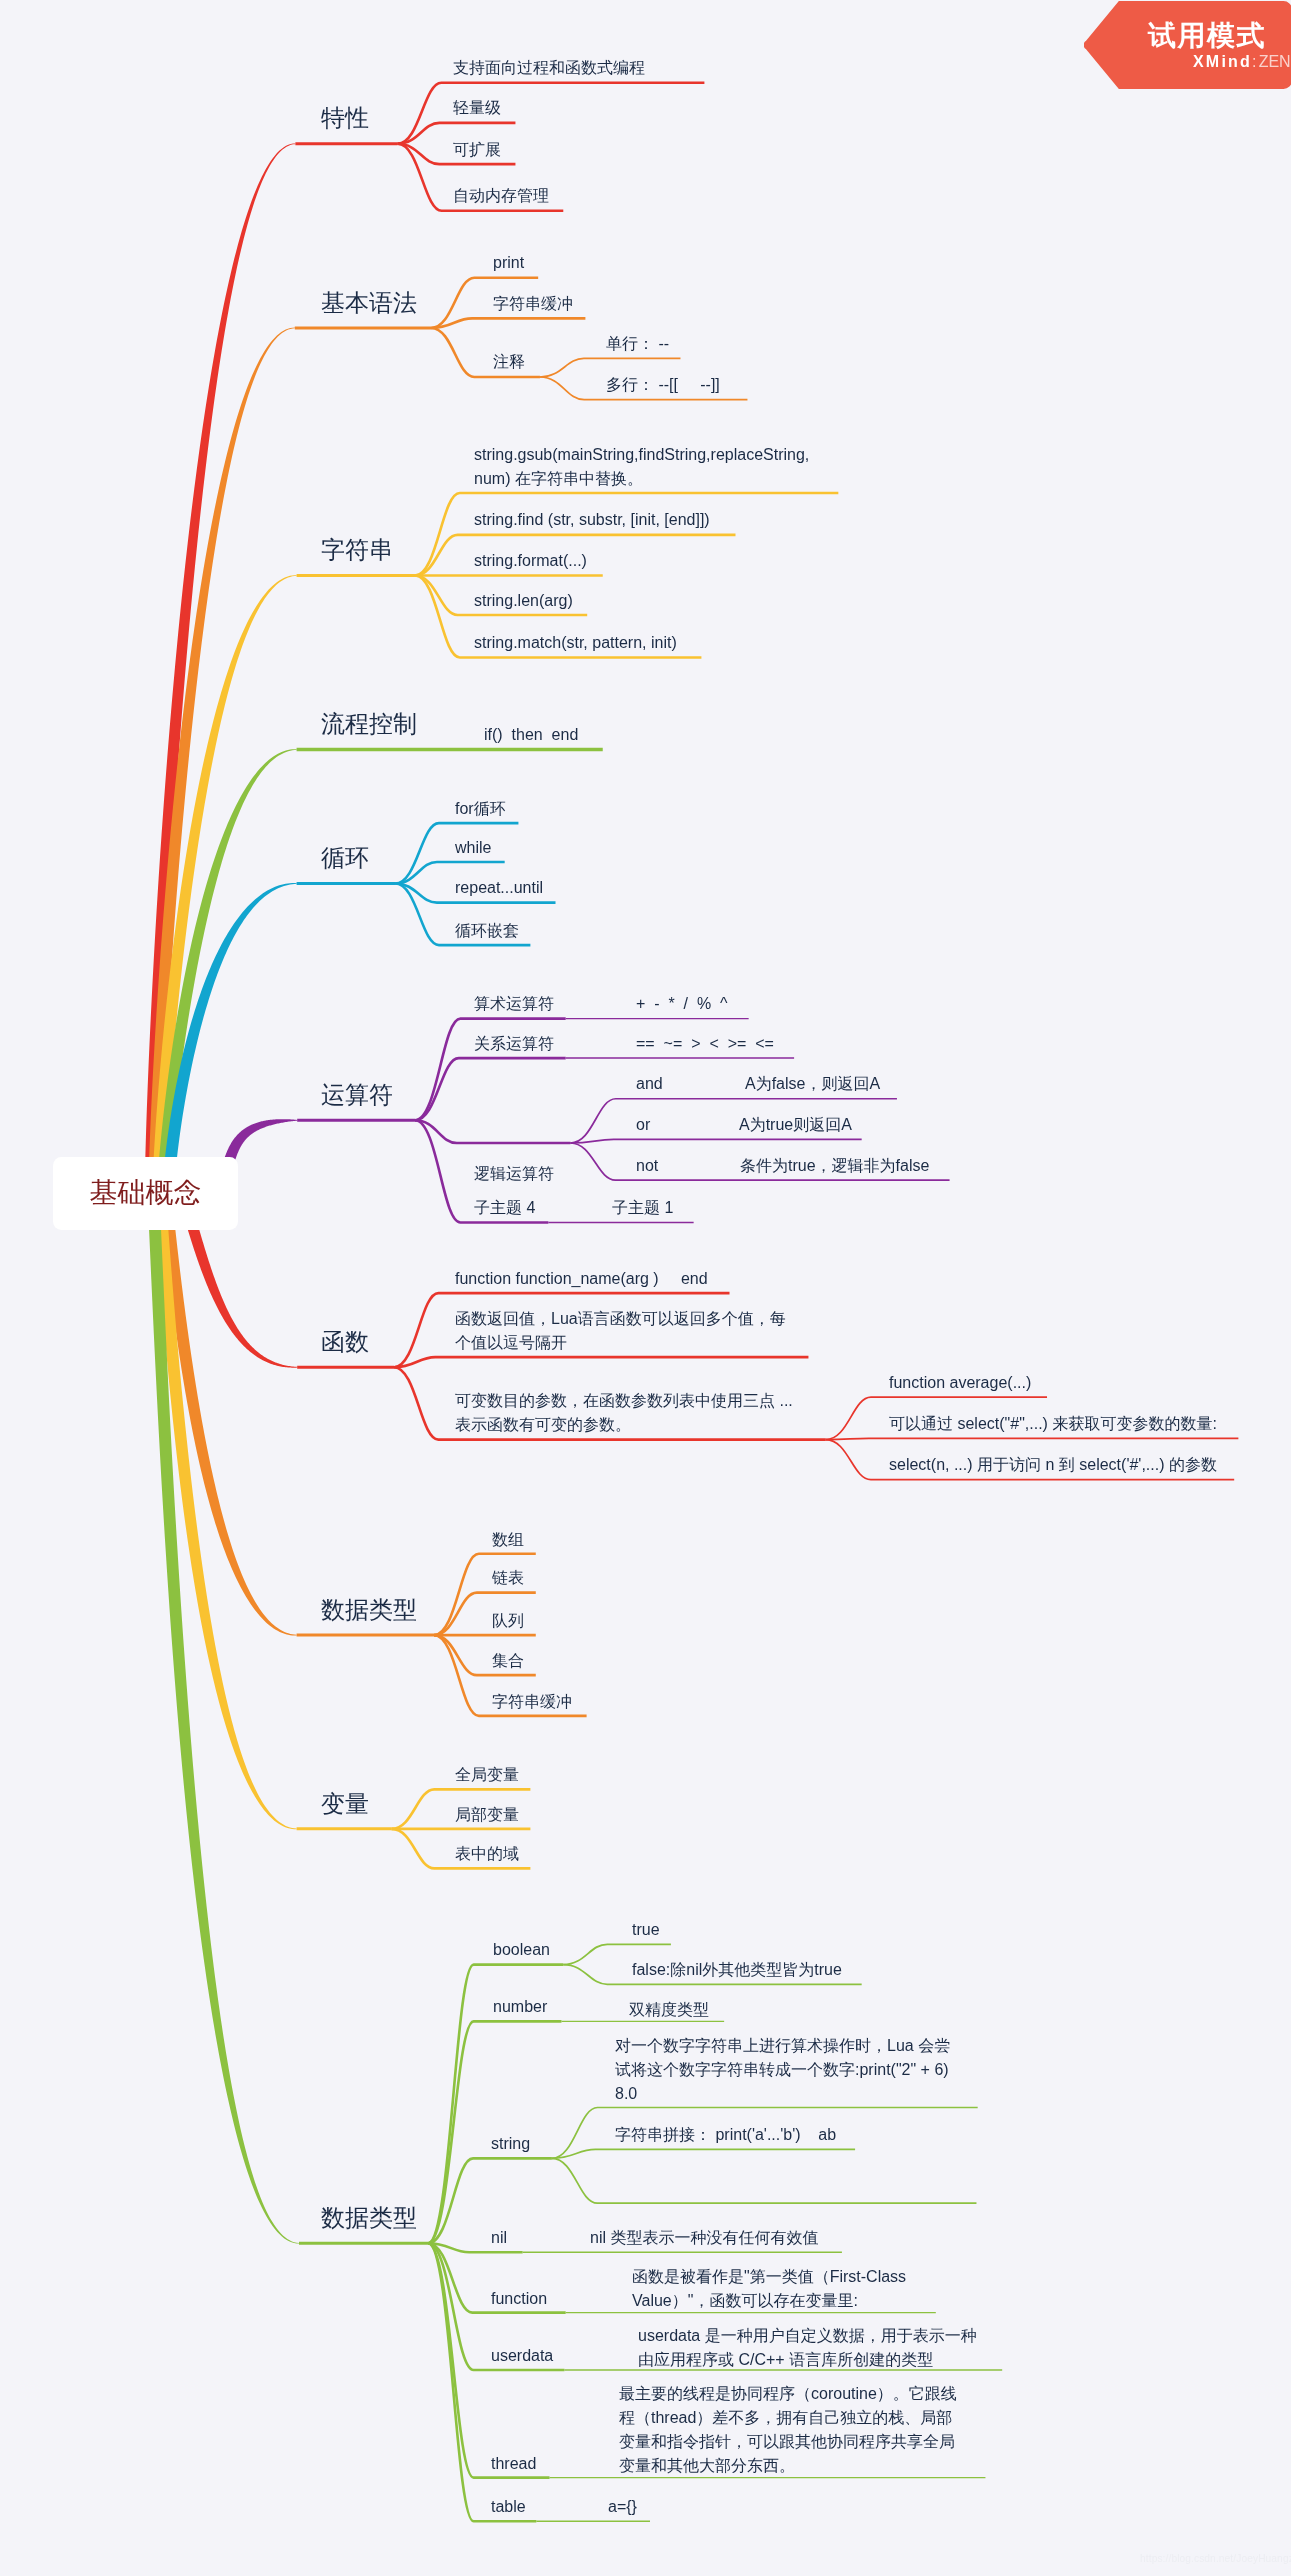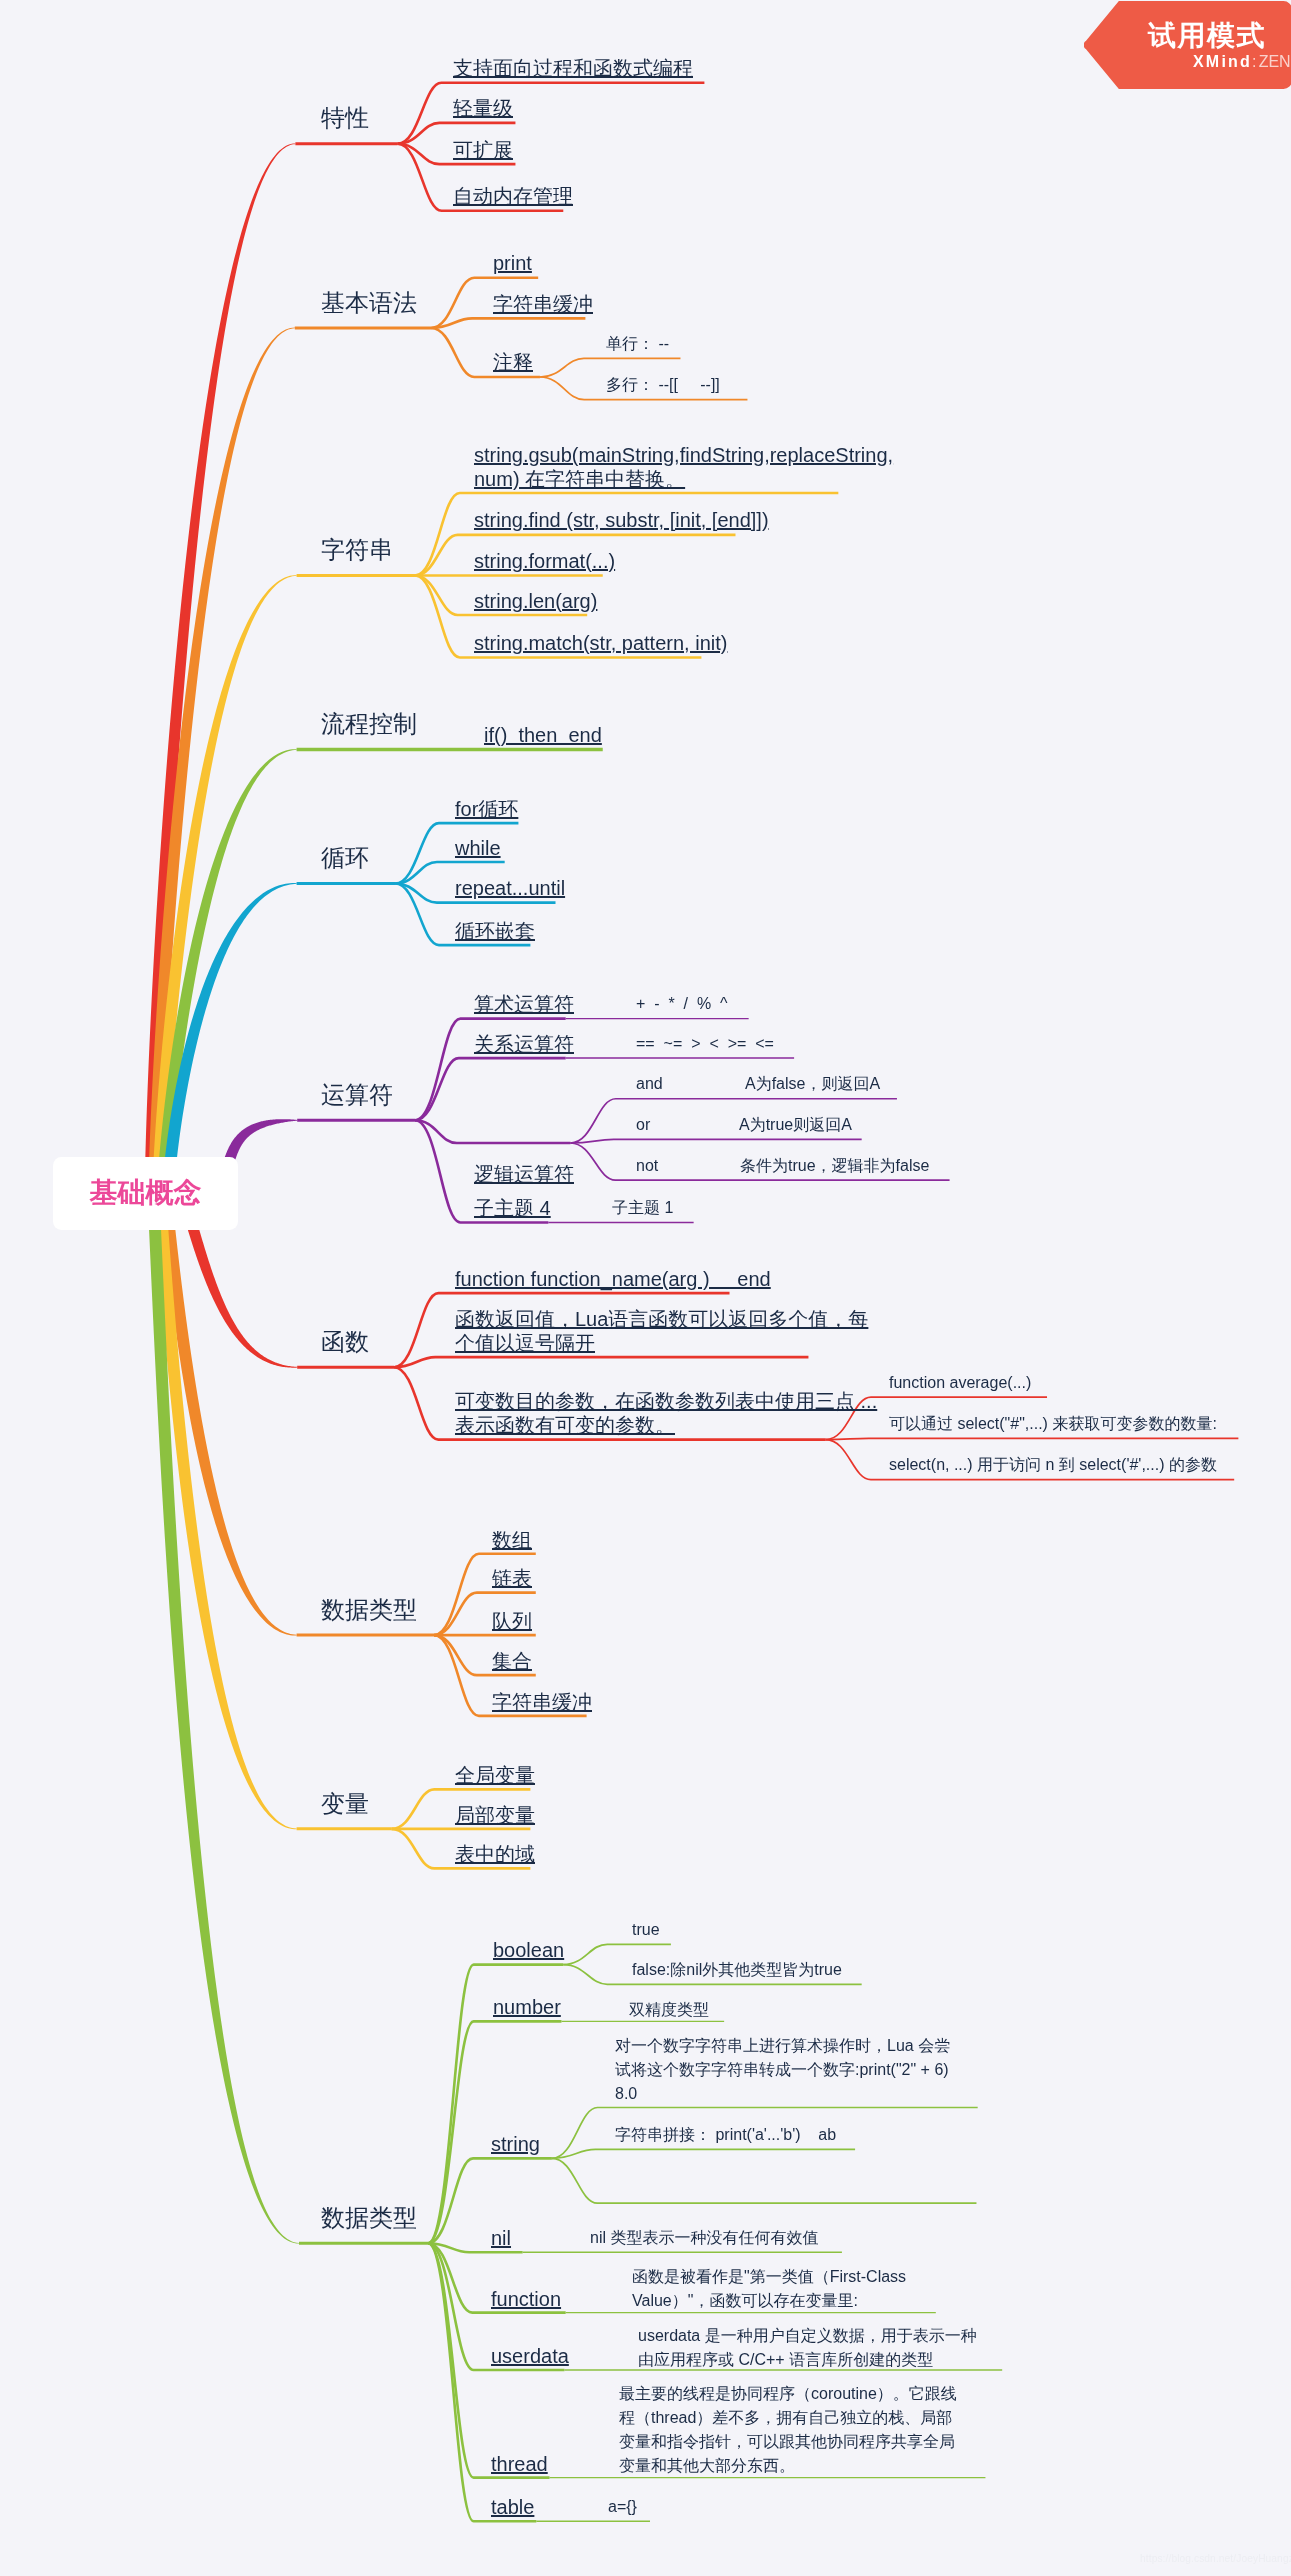--- a/index.html
+++ b/index.html
@@ -2,25 +2,25 @@
 <html style="font-size:9.6px"><head>
 <meta charset="utf-8">
 <style>
 html,body{margin:0;padding:0;background:#f4f4f9;}
 body{width:1291px;height:2576px;font-family:"Liberation Sans",sans-serif;
      -webkit-font-smoothing:antialiased;}
 #stage{position:relative;width:1291px;height:2576px;overflow:hidden;background:#f4f4f9;}
 #wires{position:absolute;left:0;top:0;width:1291px;height:2576px;}
 .lbl{position:absolute;color:#1b2b45;white-space:pre;line-height:24px;}
 .lv1{font-size:24px;}
-.lv2{font-size:20px;text-decoration:underline;}
+.lv2{font-size:16px;}
 .lv3{font-size:16px;}
 #root-node{position:absolute;left:53px;top:1157px;width:185px;height:73px;
   background:#fff;border-radius:8.4px;display:flex;align-items:center;justify-content:center;}
-#root-label{font-size:28px;font-weight:700;color:#ec4899;letter-spacing:0px;margin-top:-1.2px;}
+#root-label{font-size:28px;font-weight:400;color:#7f1d1d;letter-spacing:0px;margin-top:-1.2px;}
 #badge{position:absolute;left:0;top:0;width:1291px;height:90px;pointer-events:none;}
 #badge svg{position:absolute;left:1084px;top:0.6px;}
 
 #badge-title{position:absolute;left:1148px;top:16.7px;font-size:28px;font-weight:700;color:#fff;letter-spacing:1.5px;white-space:nowrap;}
 #badge-brand{position:absolute;left:1193px;top:53px;font-size:16px;color:#fff;letter-spacing:2.2px;white-space:nowrap;}
 #badge-brand .light:last-child{letter-spacing:0;}
 #badge-brand .bold{font-weight:700;}
 #badge-brand .light{opacity:.72;font-weight:400;}
 #watermark{position:absolute;left:1140px;top:2553px;font-size:10.2px;color:#ecedf2;letter-spacing:0.1px;white-space:nowrap;}
 </style>

